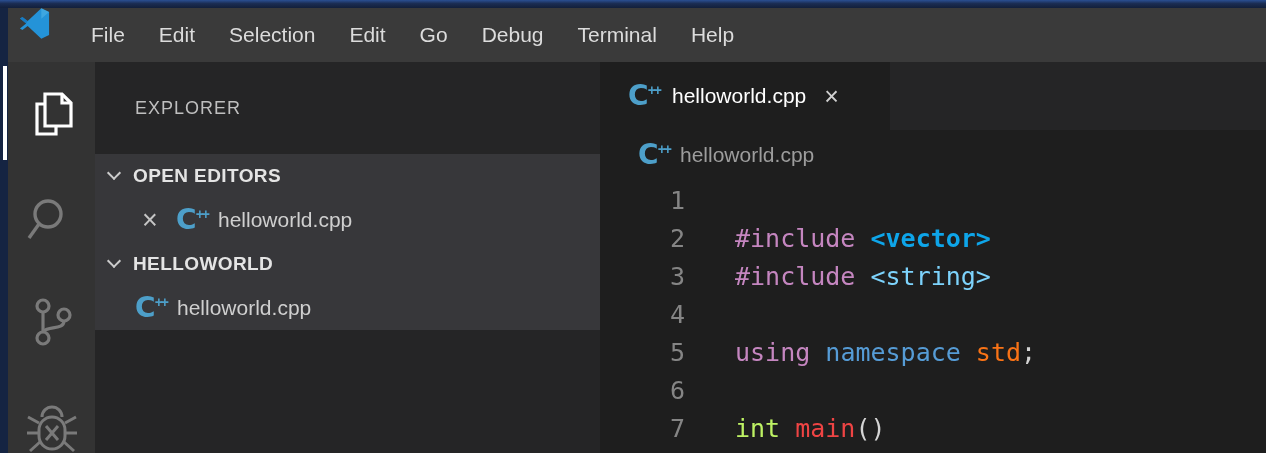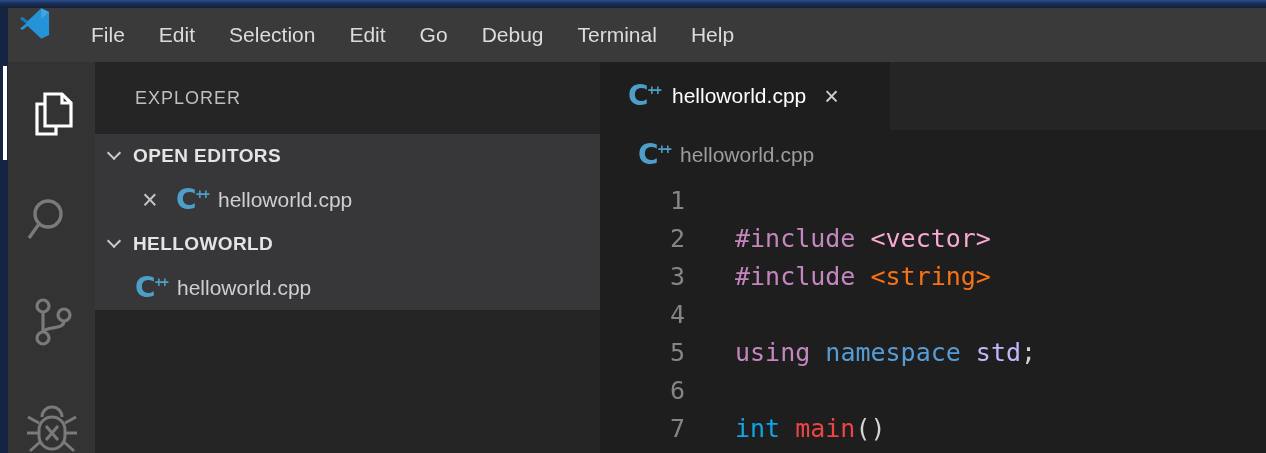--- a/index.html
+++ b/index.html
@@ -20,21 +20,21 @@
   .window-title { margin-left:auto; font-size:20px; color:#c9c9c9; white-space:nowrap; }
 
   
   .activitybar { position:absolute; left:8px; top:62px; width:87px; height:391px; background:#333333; }
   .act-slot { position:absolute; left:0; width:87px; height:56px; display:flex; justify-content:center; align-items:center; }
   .act-explorer { top:24px; } .act-search { top:130px; } .act-git { top:232px; } .act-debug { top:337px; }
   .active-indicator { position:absolute; left:3px; top:66px; width:4px; height:94px; background:#ffffff; }
 
   
   .sidebar { position:absolute; left:95px; top:62px; width:505px; height:391px; background:#252526; overflow:hidden; }
-  .sidebar-title { height:72px; display:flex; align-items:center; padding-left:40px;
+  .sidebar-title { height:92px; display:flex; align-items:center; padding-left:40px;
                    font-size:18px; letter-spacing:1px; color:#bfbfbf; }
   .tree { background:#37373a; }
   .row { height:44px; display:flex; align-items:center; color:#cfcfcf; }
   .row.header { padding-left:10px; font-weight:bold; font-size:19px; color:#e4e4e4; letter-spacing:0.4px; }
   .row.item-open { padding-left:47px; font-size:21px; }
   .row.item-file { padding-left:40px; font-size:21px; }
   .chev { width:10px; height:10px; border-right:2px solid #cccccc; border-bottom:2px solid #cccccc;
           transform:rotate(45deg); margin:-6px 4px 0 4px; }
   .row.header .label { margin-left:10px; }
   .close-x { font-size:27px; color:#c5c5c5; line-height:20px; width:26px; }
@@ -169,36 +169,36 @@
   <div class="breadcrumbs">
     <span class="cpp-icon"><span class="c">C</span><span class="pp">++</span></span>
     <span class="fname">helloworld.cpp</span>
   </div>
   <div class="code" id="code-container">
       <div class="code-line">
         <span class="ln">1</span>
       </div>
       <div class="code-line">
         <span class="ln">2</span>
-        <span class="src"><span style="color: rgb(197, 134, 192);">#include</span><span style="color: rgb(212, 212, 212);"> </span><span style="color: #f9a8d4;">&lt;vector&gt;</span></span>
+        <span class="src"><span style="color: rgb(197, 134, 192);">#include</span><span style="color: rgb(212, 212, 212);"> </span><span style="color: #0ea5e9; font-weight: bold;">&lt;vector&gt;</span></span>
       </div>
       <div class="code-line">
         <span class="ln">3</span>
-        <span class="src"><span style="color: rgb(197, 134, 192);">#include</span><span style="color: rgb(212, 212, 212);"> </span><span style="color: #f97316;">&lt;string&gt;</span></span>
+        <span class="src"><span style="color: rgb(197, 134, 192);">#include</span><span style="color: rgb(212, 212, 212);"> </span><span style="color: #7dd3fc;">&lt;string&gt;</span></span>
       </div>
       <div class="code-line">
         <span class="ln">4</span>
         <span class="src"></span>
       </div>
       <div class="code-line">
         <span class="ln">5</span>
-        <span class="src"><span style="color: rgb(197, 134, 192);">using</span><span style="color: rgb(212, 212, 212);"> </span><span style="color: rgb(86, 156, 214);">namespace</span><span style="color: rgb(212, 212, 212);"> </span><span style="color: #c4b5fd;">std</span><span style="color: rgb(212, 212, 212);">;</span></span>
+        <span class="src"><span style="color: rgb(197, 134, 192);">using</span><span style="color: rgb(212, 212, 212);"> </span><span style="color: rgb(86, 156, 214);">namespace</span><span style="color: rgb(212, 212, 212);"> </span><span style="color: #f97316;">std</span><span style="color: rgb(212, 212, 212);">;</span></span>
       </div>
       <div class="code-line">
         <span class="ln">6</span>
         <span class="src"></span>
       </div>
       <div class="code-line">
         <span class="ln">7</span>
-        <span class="src"><span style="color: #0ea5e9;">int</span><span style="color: rgb(212, 212, 212);"> </span><span style="color: #ef4444;">main</span><span style="color: rgb(212, 212, 212);">()</span></span>
+        <span class="src"><span style="color: #bef264;">int</span><span style="color: rgb(212, 212, 212);"> </span><span style="color: #ef4444;">main</span><span style="color: rgb(212, 212, 212);">()</span></span>
       </div>
     </div>
 </div>
 
 </body></html>

